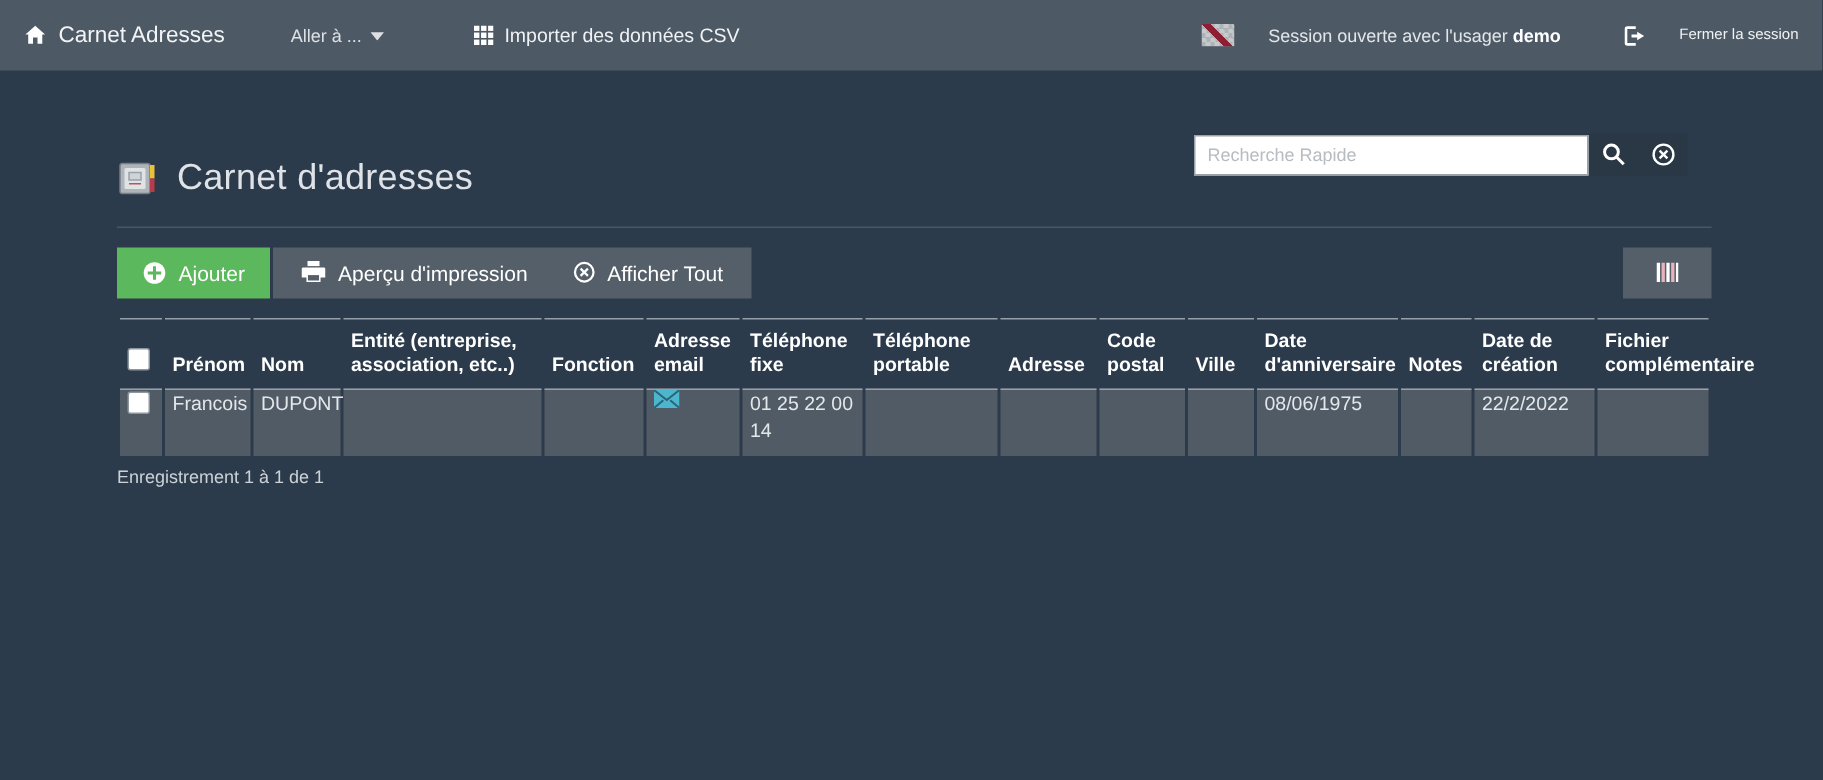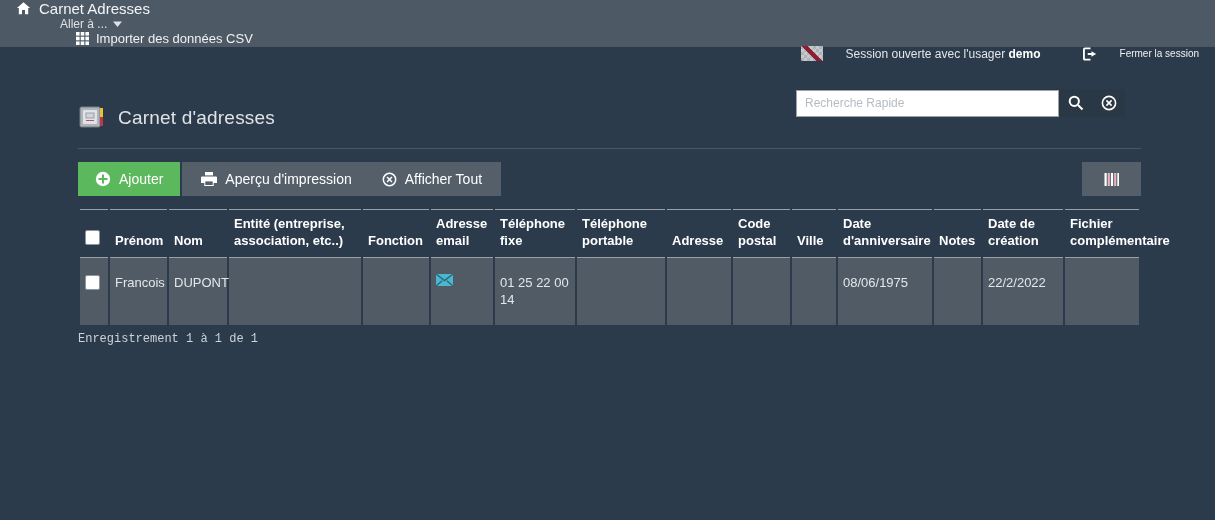--- a/index.html
+++ b/index.html
@@ -20,44 +20,44 @@
     color:#e6e9ec;
     -webkit-font-smoothing:antialiased;
   }
   svg{display:block;}
 
   
   .topbar{
     height:47px;
     background:var(--topbar-bg,#4d5a66);
     display:flex;
+    align-items:center;
     padding:0 16px;
     white-space:nowrap;
-    flex-direction:column;
   }
   .brand{display:inline-flex;align-items:center;gap:8px;font-size:15px;color:#f2f4f6;cursor:pointer;}
   .goto{display:inline-flex;align-items:center;gap:6px;font-size:12px;color:#dde1e5;margin-left:44px;cursor:pointer;}
   .import{display:inline-flex;align-items:center;gap:7px;font-size:13px;color:#f0f2f4;margin-left:60px;cursor:pointer;}
   .topbar-right{margin-left:auto;display:inline-flex;align-items:center;}
   .flag{
     width:22px;height:15px;border-radius:1px;cursor:pointer;
     background:
       linear-gradient(45deg,transparent 41%,#8e1f33 41%,#8e1f33 57%,transparent 57%),
       repeating-conic-gradient(#c6cacd 0% 25%, #aeb3b7 0% 50%) 0 0/6px 6px;
   }
   .session{font-size:12px;color:#e2e6e9;margin-left:22px;margin-right:42px;}
   .session b{color:#ffffff;}
   .logout{display:inline-flex;align-items:center;gap:22px;font-size:10px;color:#f0f2f4;cursor:pointer;}
 
   
   .main{width:1063px;margin-left:78px;position:relative;}
   .page-title{
     margin-top:58px;
     display:inline-flex;align-items:center;gap:13px;
-    font-size:19px;font-weight:400;color:#dfe3e7;letter-spacing:.2px;
+    font-size:24px;font-weight:400;color:#dfe3e7;letter-spacing:.2px;
   }
   .search{
     position:absolute;top:42px;right:16px;
     display:flex;align-items:center;height:28px;
     background:#2a3744;
   }
   .search input{
     width:263px;height:27px;border:1px solid #9aa2aa;background:#fff;
     font-family:inherit;font-size:12px;padding:0 8px;color:#333;outline:none;
   }
@@ -89,27 +89,27 @@
   }
   th{
     border-top:1px solid var(--cell-border,#96a0aa);
     color:#ffffff;font-weight:700;text-align:left;
     vertical-align:bottom;padding:6px 5px 7px 5px;line-height:1.3;
   }
   td{
     border-top:1px solid var(--cell-border,#96a0aa);
     background:var(--row-bg,#505b66);
     color:#e3e7ea;vertical-align:top;
-    padding:16px 5px;height:45px;line-height:1.35;
+    padding:0 5px;height:45px;line-height:1.35;
   }
   .checkbox{
     display:inline-block;width:15px;height:15px;background:#fff;
     border:1px solid #8d979f;border-radius:2px;cursor:pointer;margin-top:1px;
   }
-  .records{font-size:12px;color:#ccd2d7;margin-top:7px;font-family:Liberation Mono, monospace;}
+  .records{font-size:12px;color:#ccd2d7;margin-top:7px;}
 </style>
 </head>
 <body>
 
 <header class="topbar">
   <span class="brand">
     <span>
       <svg width="15" height="15" viewBox="0 0 16 16">
           <path fill="#ffffff" d="M8 1.2 15 7.4h-2V14H9.6V9.6H6.4V14H3V7.4H1z"></path>
         </svg>

